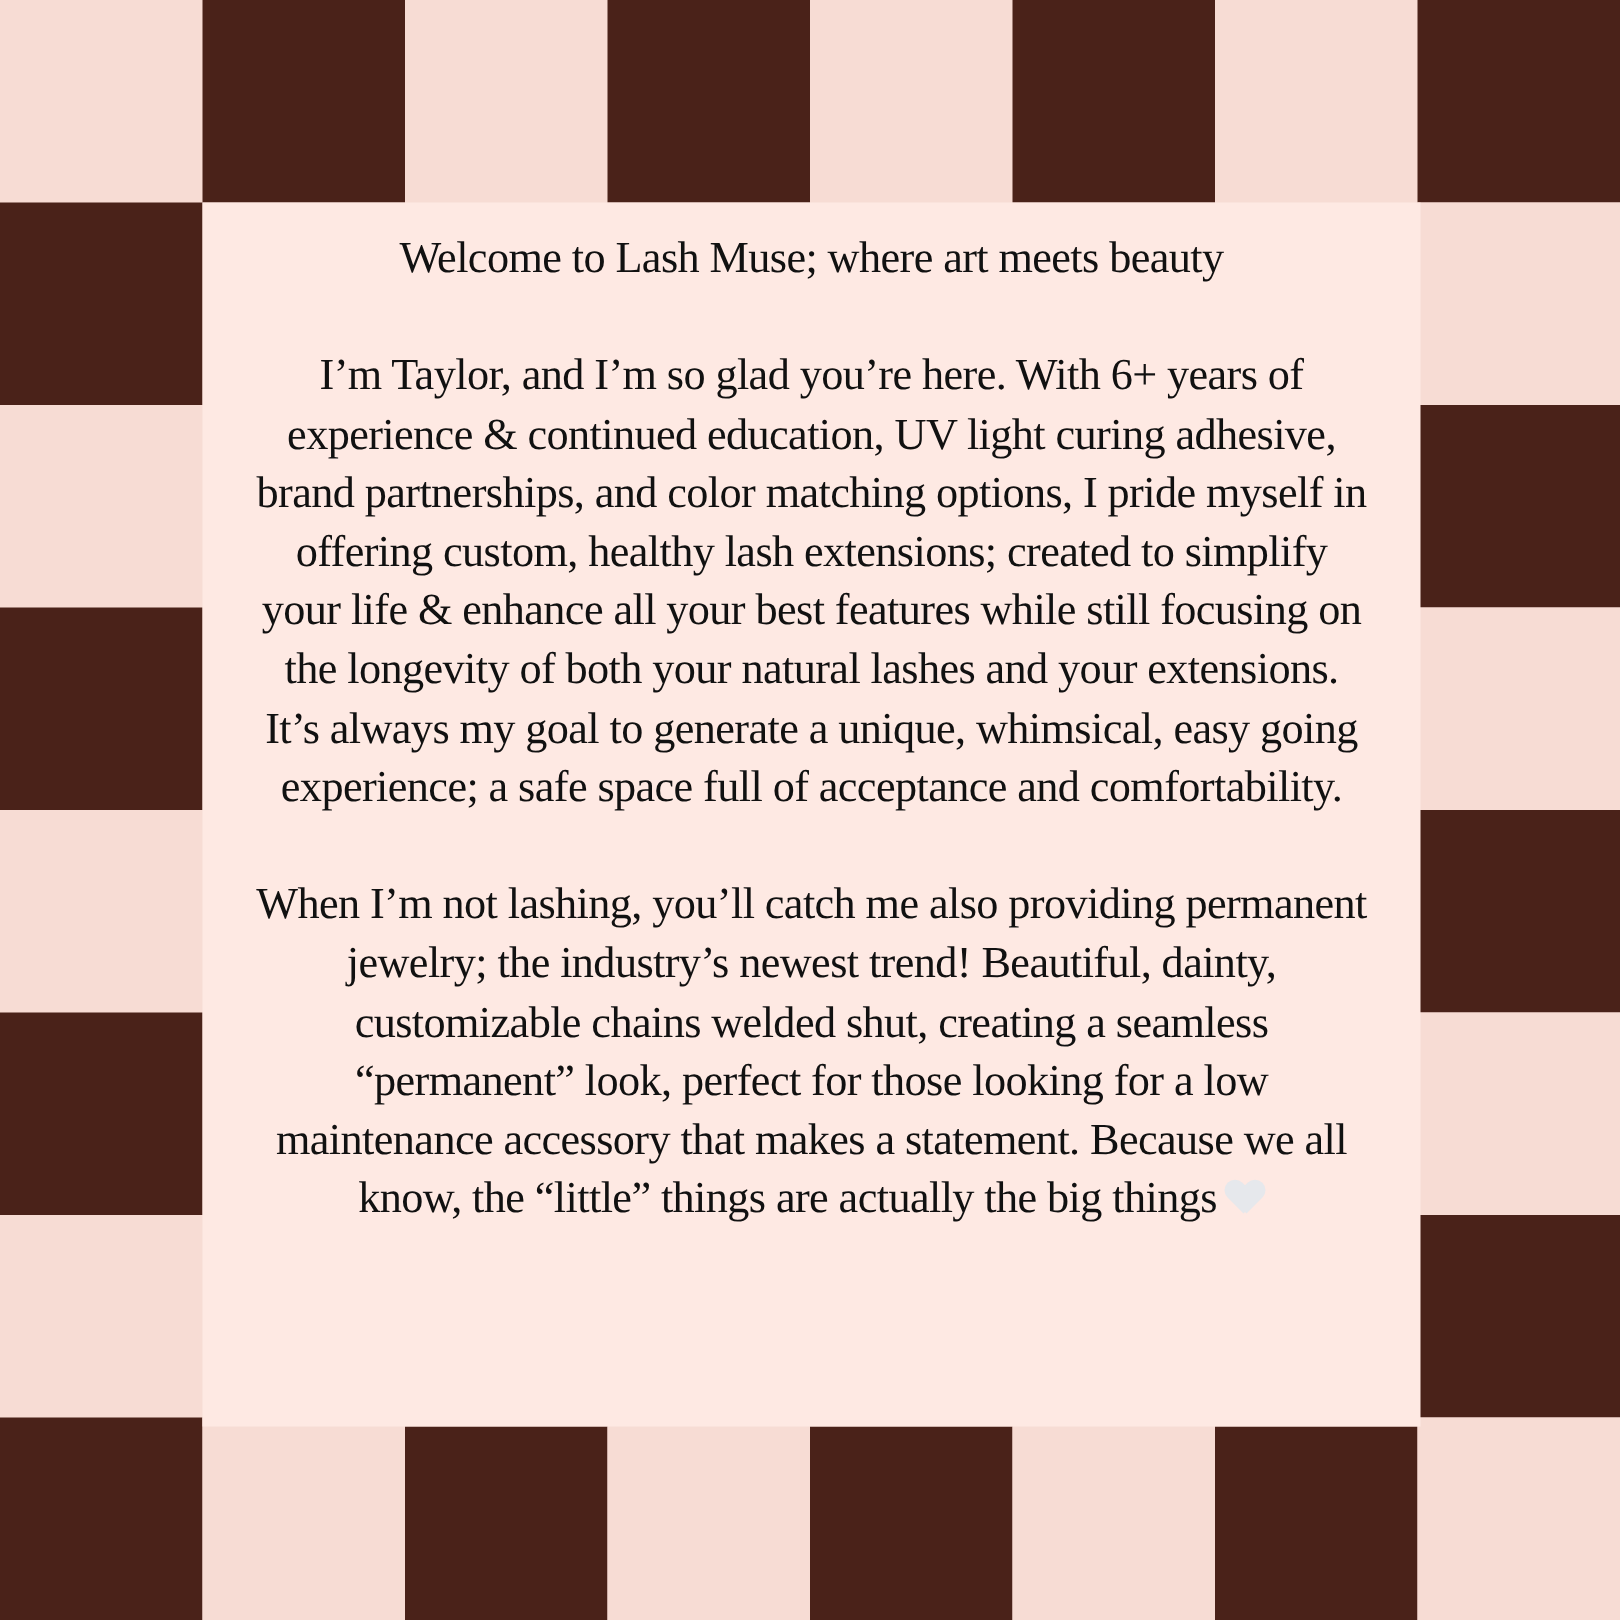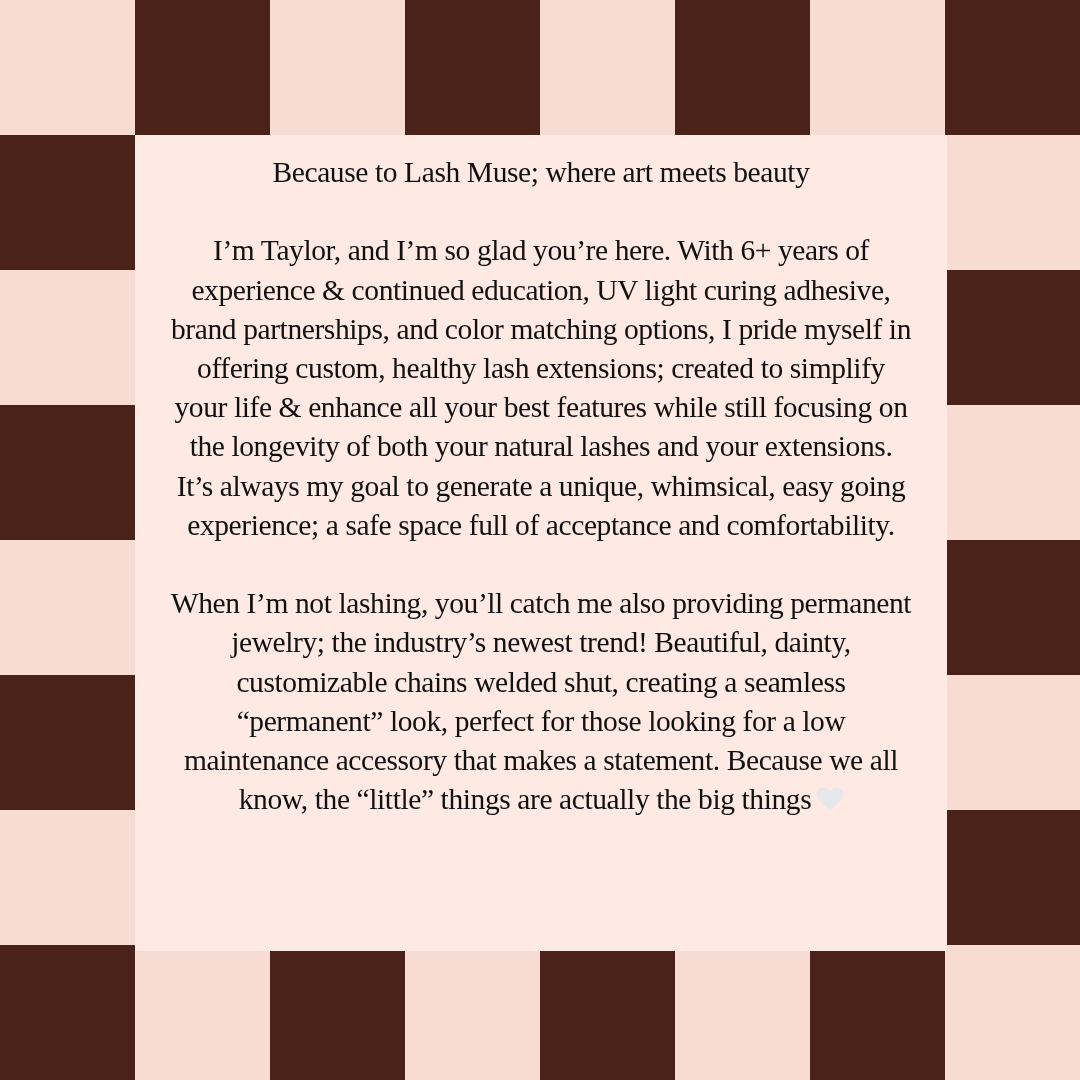--- a/index.html
+++ b/index.html
@@ -68,18 +68,18 @@
   <div class="sq light" style="left:135px;top:945px"></div>
   <div class="sq dark" style="left:270px;top:951px"></div>
   <div class="sq light" style="left:405px;top:951px"></div>
   <div class="sq dark" style="left:540px;top:951px"></div>
   <div class="sq light" style="left:675px;top:951px"></div>
   <div class="sq dark" style="left:810px;top:951px"></div>
   <div class="sq light" style="left:945px;top:945px"></div>
 </div>
 
 <div class="panel">
-  <p>Because to Lash Muse; where art meets beauty</p>
+  <p>Welcome to Lash Muse; where art meets beauty</p>
   <div class="gap"></div>
   <p>I’m Taylor, and I’m so glad you’re here. With 6+ years of experience &amp; continued education, UV light curing adhesive, brand partnerships, and color matching options, I pride myself in offering custom, healthy lash extensions; created to simplify your life &amp; enhance all your best features while still focusing on the longevity of both your natural lashes and your extensions. It’s always my goal to generate a unique, whimsical, easy going experience; a safe space full of acceptance and comfortability.</p>
   <div class="gap"></div>
   <p><span>When I’m not lashing, you’ll catch me also providing permanent jewelry; the industry’s newest trend! Beautiful, dainty, customizable chains welded shut, creating a seamless “permanent” look, perfect for those looking for a low maintenance accessory that makes a statement. Because we all know, the “little” things are actually the big things</span><span class="heart"></span></p>
 </div>
 
 </body></html>

